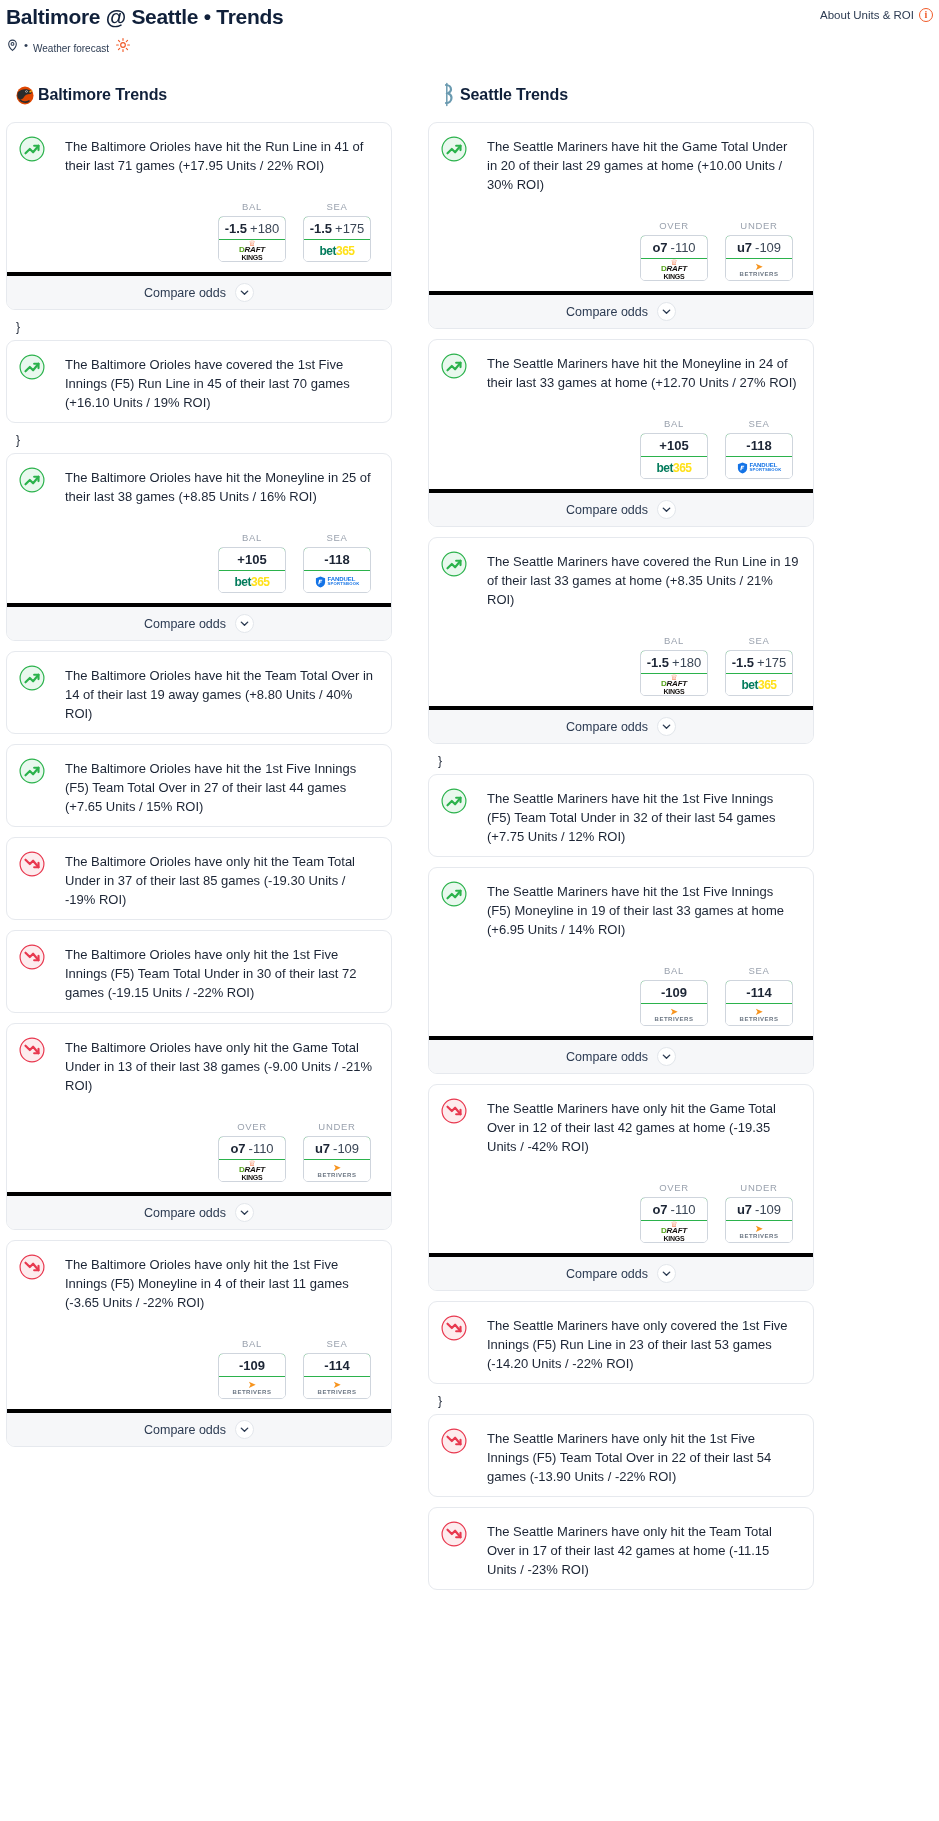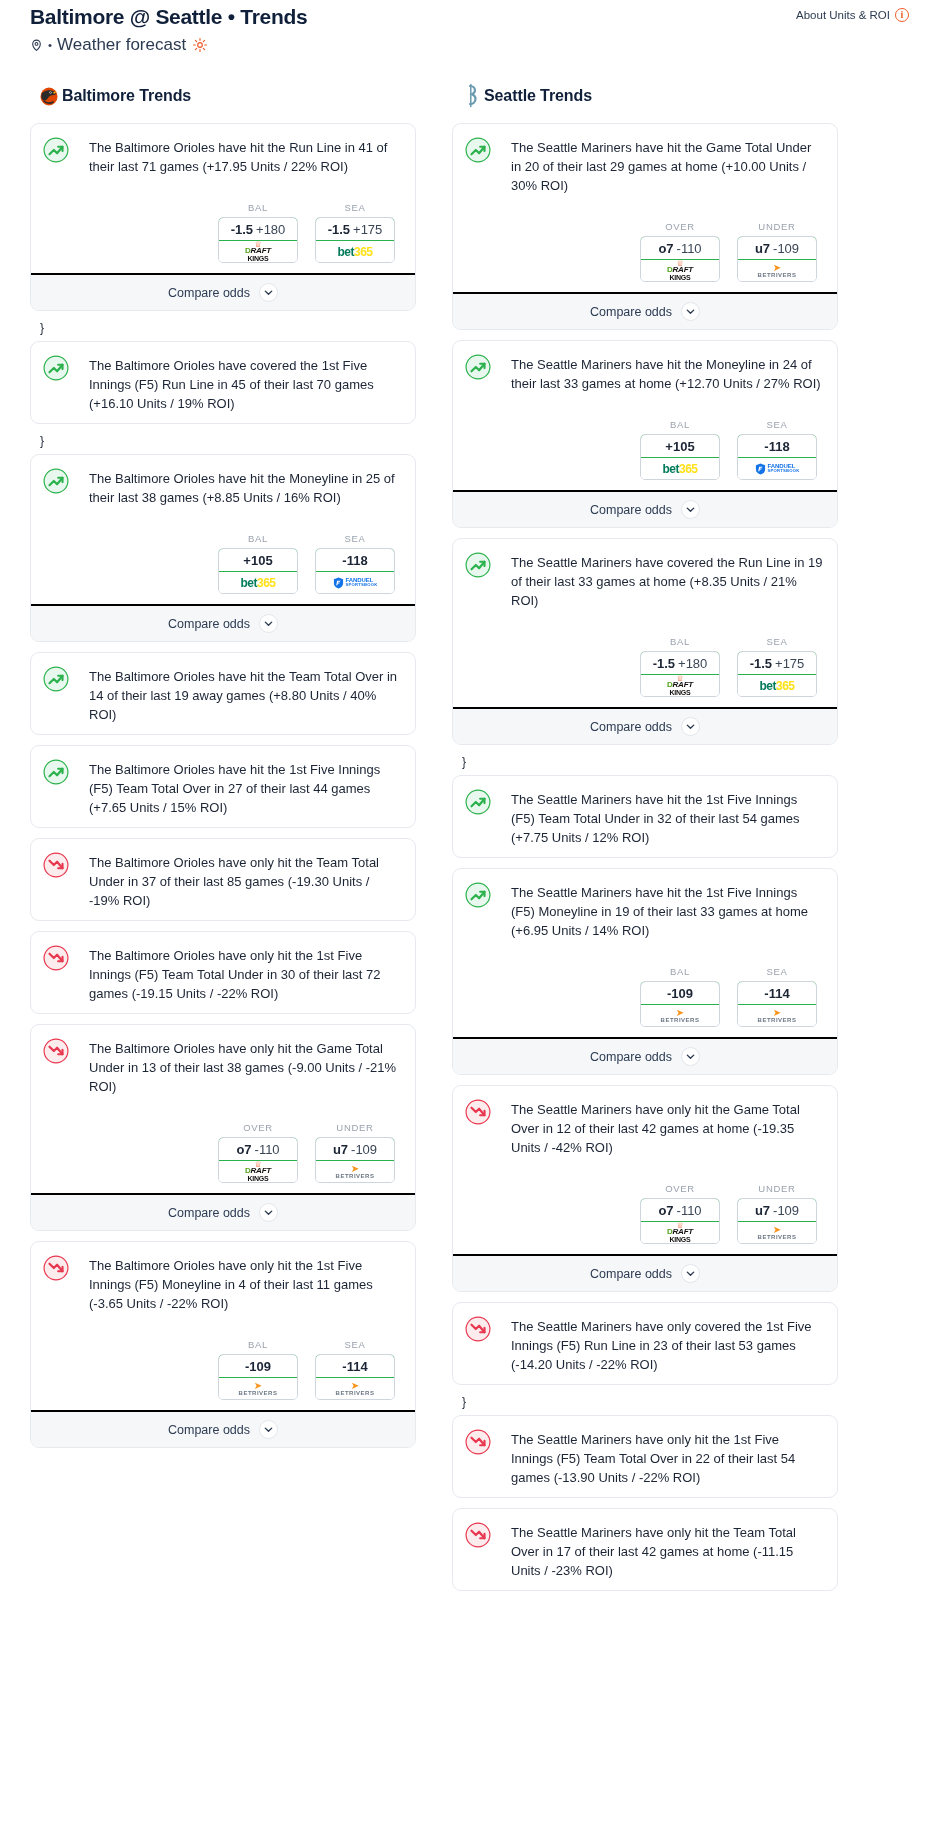--- a/index.html
+++ b/index.html
@@ -3,21 +3,21 @@
 <meta charset="utf-8">
 <style>
   * { box-sizing: border-box; margin: 0; padding: 0; }
   body {
     width: 939px;
     background: #ffffff;
     font-family: "Liberation Sans", sans-serif;
     color: #1c2535;
     -webkit-font-smoothing: antialiased;
   }
-  .page { padding: 0 24px; }
+  .page { padding: 0 0; }
 
   
   .topbar {
     display: flex;
     align-items: flex-start;
     justify-content: space-between;
     padding: 4px 6px 0 6px;
   }
   .page-title {
     font-size: 21px;
@@ -49,21 +49,21 @@
   .subbar {
     display: flex;
     align-items: center;
     gap: 5px;
     padding: 5px 6px 0 6px;
     font-size: 11.5px;
     color: #2c3b52;
   }
   .pin-icon { width: 13px; height: 14px; display:block; }
   .dot-sep { color: #2c3b52; font-size: 11.5px; }
-  .weather-text { font-size: 17px; color: #2c3b52; }
+  .weather-text { font-size: 10px; color: #2c3b52; margin-top: 8px; }
   .sun-icon { width: 14px; height: 14px; display:block; margin-left: 2px; }
 
   
   .columns {
     display: flex;
     gap: 36px;
     padding: 28px 6px 0 6px;
     align-items: flex-start;
   }
   .column { width: 386px; flex: 0 0 386px; }
@@ -101,21 +101,21 @@
   }
 
   
   .odds-wrap {
     display: flex;
     justify-content: flex-end;
     gap: 17px;
     margin-top: 26px;
     padding-right: 6px;
   }
-  .odds-col { width: 80px; }
+  .odds-col { width: 68px; }
   .odds-label {
     text-align: center;
     font-size: 9.5px;
     letter-spacing: 0.7px;
     color: #9aa2ae;
     margin-bottom: 4px;
   }
   .odds-box {
     border: 1px solid #cfd5dd;
     border-radius: 5px;
@@ -161,21 +161,21 @@
   .book-fd .fd-txt { display:flex; flex-direction: column; line-height: 1; }
   .book-fd .fd-1 { font-size: 6px; font-weight: 700; color: #1473e6; letter-spacing: -0.1px; }
   .book-fd .fd-2 { font-size: 4.2px; font-weight: 700; color: #1473e6; letter-spacing: 0.2px; }
 
   .book-br { display: flex; flex-direction: column; align-items: center; line-height: 1; }
   .book-br .br-swoosh { font-size: 10px; color: #f7941e; line-height: 8px; }
   .book-br .br-txt { font-size: 6px; font-weight: 700; color: #6b7683; letter-spacing: 0.5px; }
 
   
   .compare {
-    border-top: 2px solid #000000;
+    border-top: 4px solid #000000;
     background: #f6f7f9;
     height: 37px;
     display: flex;
     align-items: center;
     justify-content: center;
     gap: 9px;
     cursor: pointer;
   }
   .compare-label { font-size: 12.5px; color: #2c3b52; }
   .chev {

